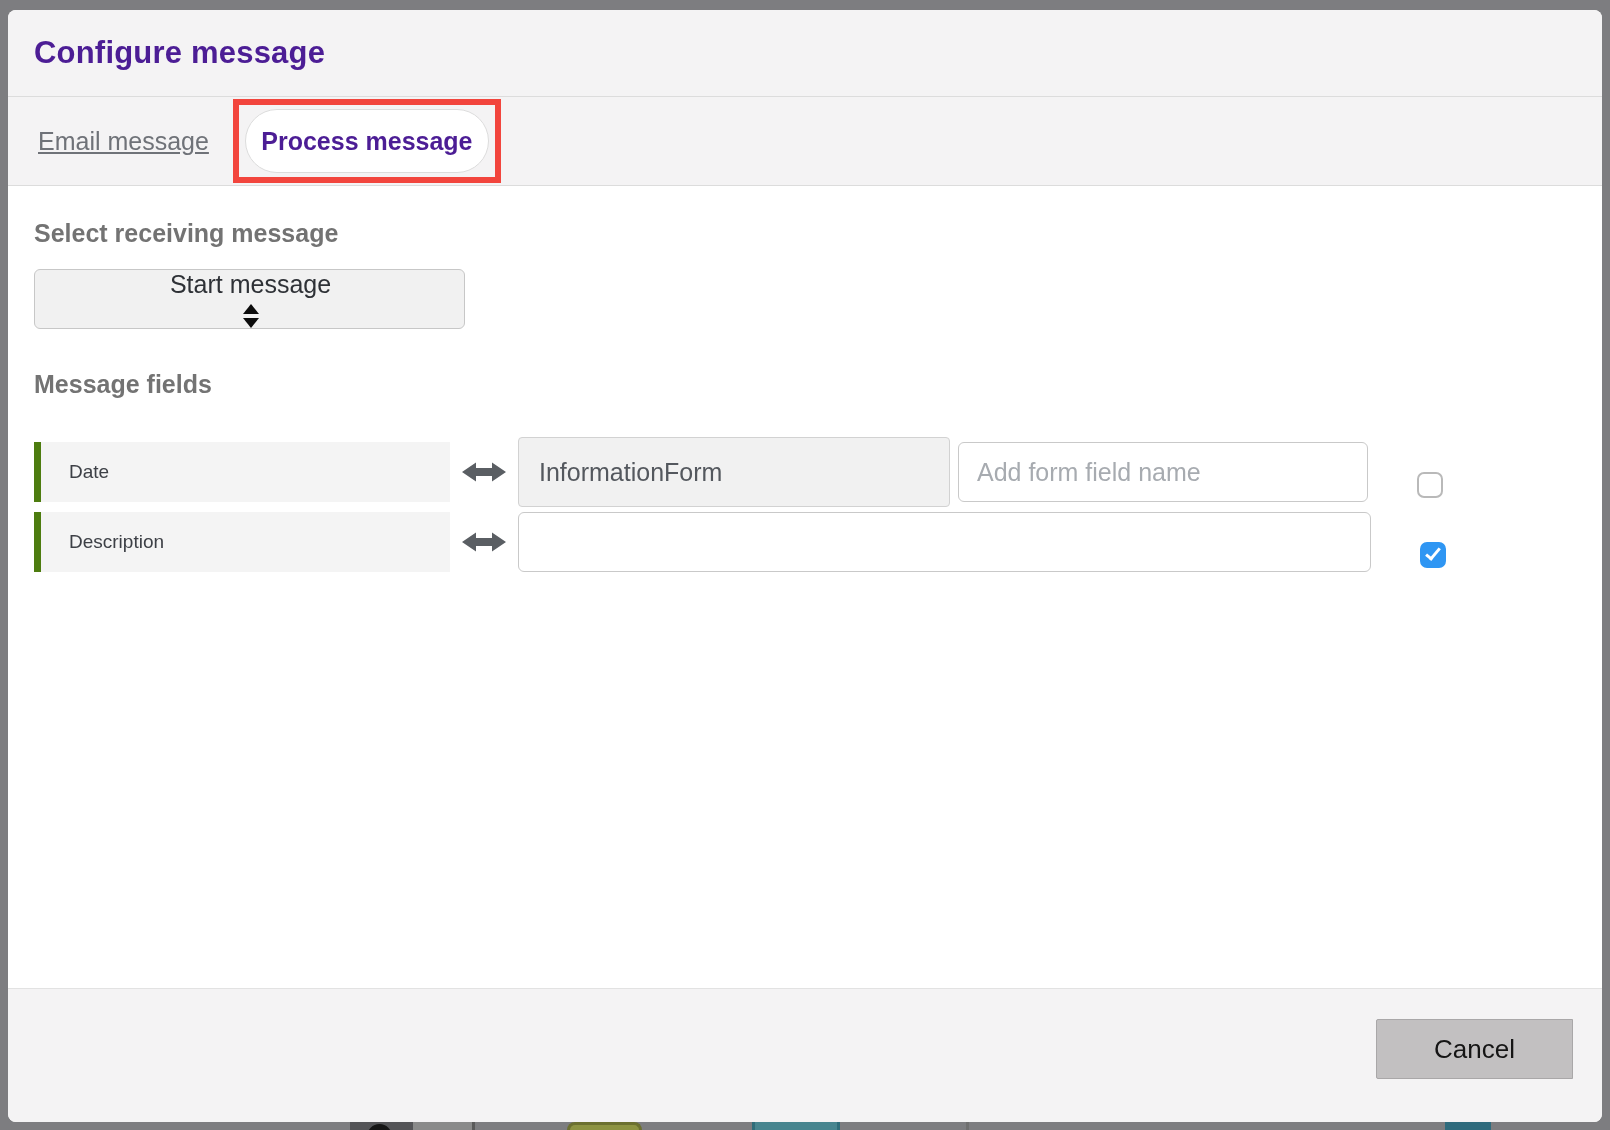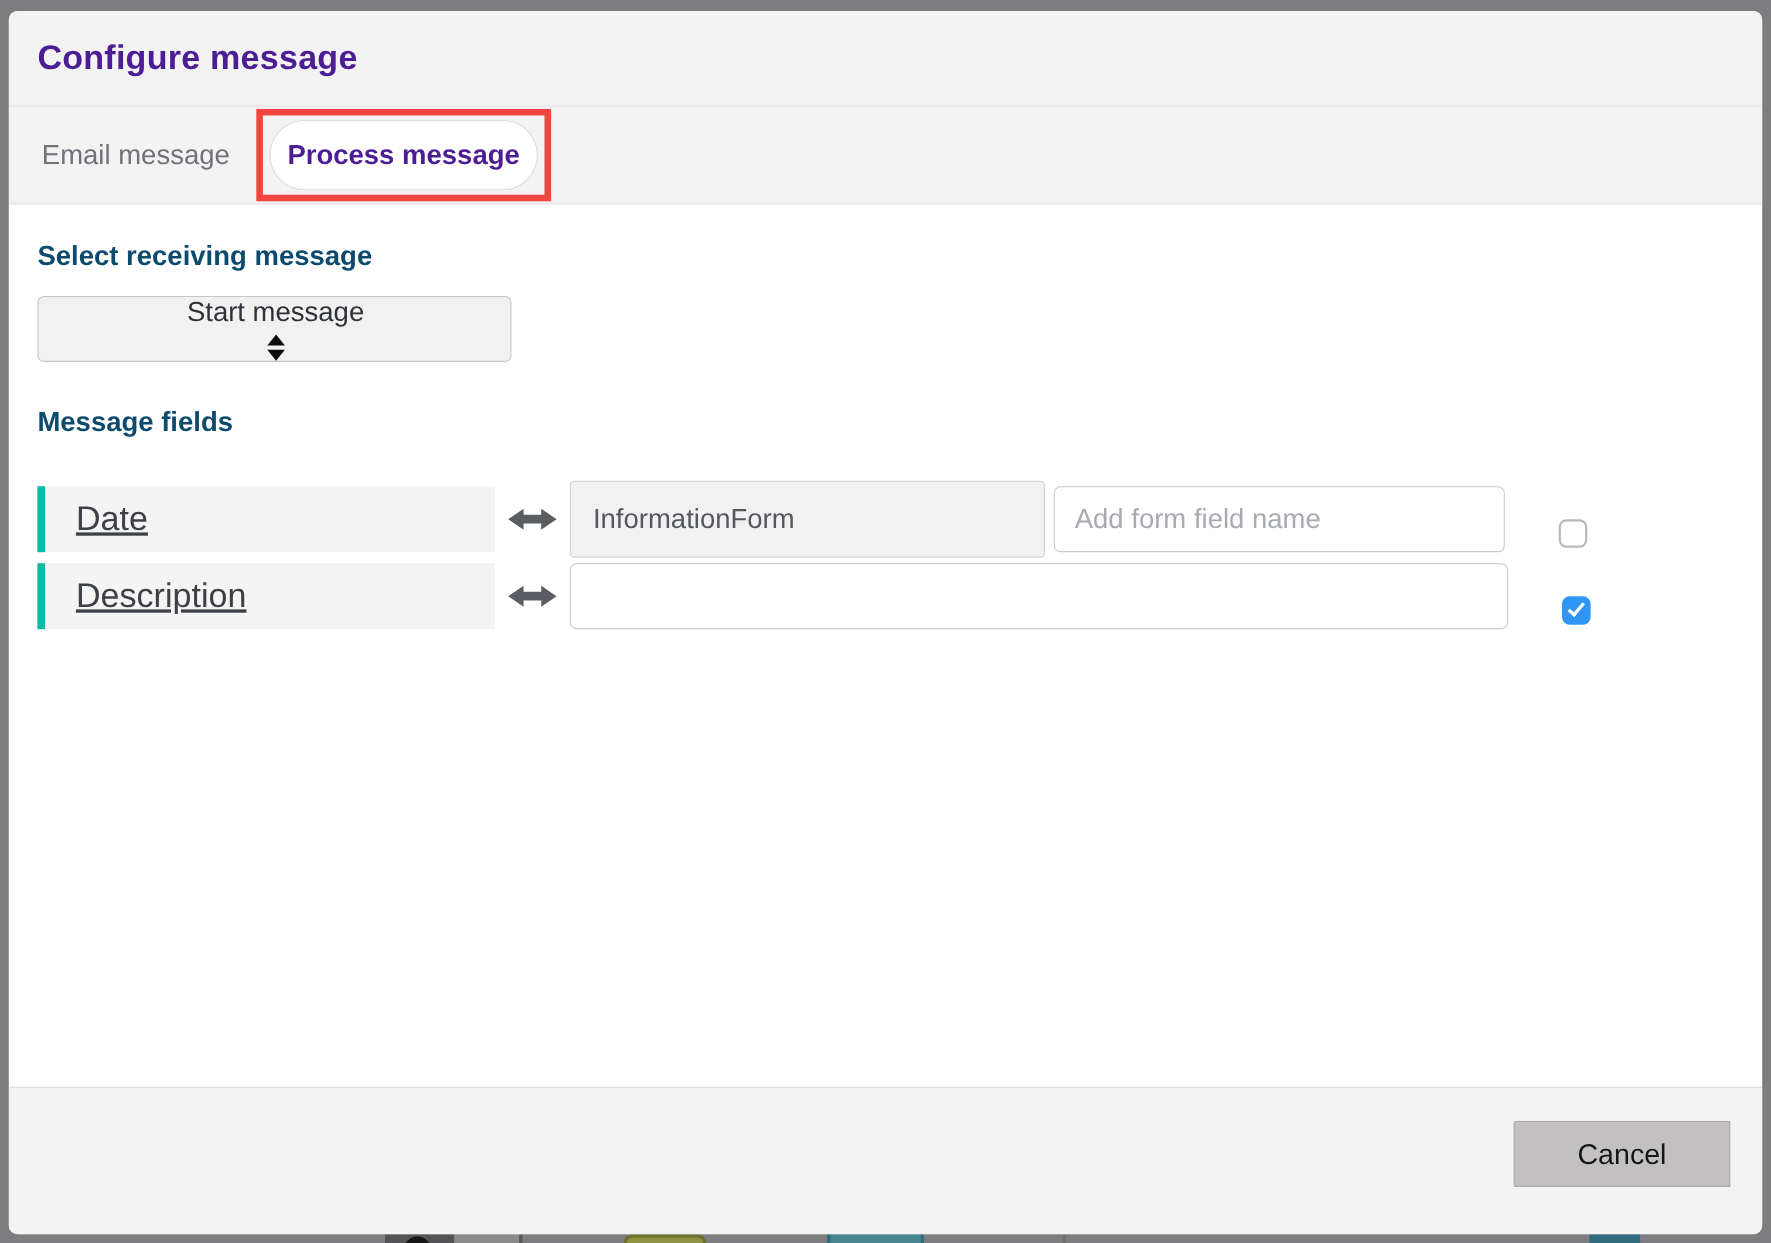--- a/index.html
+++ b/index.html
@@ -19,55 +19,55 @@
     height:87px; background:#f4f3f4; border-bottom:1px solid #dcdcdc;
     display:flex; align-items:center; padding-left:26px; flex:0 0 auto;
   }
   .modal-title { font-size:31px; font-weight:bold; color:#4c1d95; letter-spacing:.2px; }
 
   
   .tab-bar {
     height:89px; background:#f4f3f4; border-bottom:1px solid #dcdcdc;
     display:flex; align-items:center; flex:0 0 auto;
   }
-  .tab-email { margin-left:30px; font-size:25px; color:#6f7278; cursor:pointer; }
+  .tab-email { margin-left:30px; font-size:25px; color:#6f7278; cursor:pointer;text-decoration:underline; }
   .red-box {
     margin-left:24px; border:6px solid #f2453d;
     padding:4px 6px; display:flex; align-items:center; justify-content:center;
   }
   .tab-pill {
     background:#ffffff; border:1px solid #dcdcdc; border-radius:34px;
     width:244px; height:64px; display:flex; align-items:center; justify-content:center;
     font-size:25px; font-weight:bold; color:#4c1d95; cursor:pointer;
   }
 
   
   .content { flex:1 1 auto; background:#ffffff; padding-left:26px; }
-  .section-heading { font-size:25px; font-weight:bold; color:#0c4a6e; }
+  .section-heading { font-size:25px; font-weight:bold; color:#737373; }
   .h-receiving { margin-top:33px; }
   .h-fields { margin-top:41px; }
   .desc { margin-top:20px; font-size:25px; color:#3d4046; }
 
   .select-box {
     margin-top:21px; width:431px; height:60px;
     background:#f1f1f1; border:1px solid #c7c7c7; border-radius:6px;
     display:flex; align-items:center; justify-content:space-between;
     padding:0 18px 0 20px; cursor:pointer;flex-direction:column;
   }
   .select-value { font-size:25px; color:#2e3136; }
   .spinner { display:flex; flex-direction:column; align-items:center; gap:4px; }
   .tri-up { width:0; height:0; border-left:8px solid transparent; border-right:8px solid transparent; border-bottom:10px solid #0c0c0c; }
   .tri-down { width:0; height:0; border-left:8px solid transparent; border-right:8px solid transparent; border-top:10px solid #0c0c0c; }
 
   .rows { margin-top:43px; }
   .field-row { display:flex; align-items:center; height:60px; margin-bottom:10px; }
   .field-label {
-    width:416px; height:60px; background:#f4f4f4; border-left:7px solid #14b8a6;
+    width:416px; height:60px; background:#f4f4f4; border-left:7px solid #4d7c0f;
     display:flex; align-items:center; padding-left:28px;
-    font-size:31px; color:#3d4046; flex:0 0 auto;text-decoration:underline;
+    font-size:19px; color:#3d4046; flex:0 0 auto;
   }
   .arrow-wrap { width:68px; display:flex; justify-content:center; align-items:center; flex:0 0 auto; }
 
   .mapped-field {
     width:432px; height:70px; background:#f1f1f1; border:1px solid #d2d2d2; border-radius:4px;
     font-size:25px; color:#54585e; padding:0 20px; flex:0 0 auto; outline:none;
     font-family:"Liberation Sans", sans-serif;
   }
   .text-input {
     height:60px; border:1px solid #c9c9c9; border-radius:6px; background:#fff;

